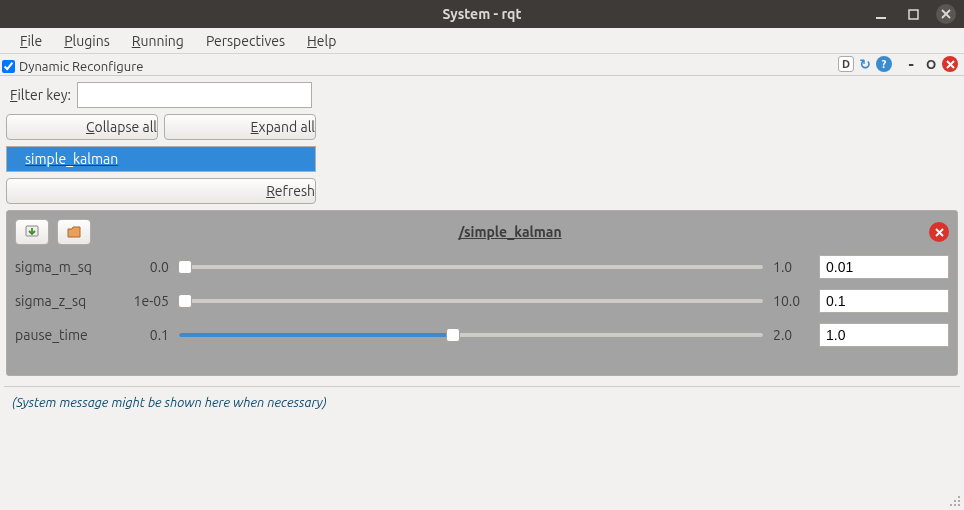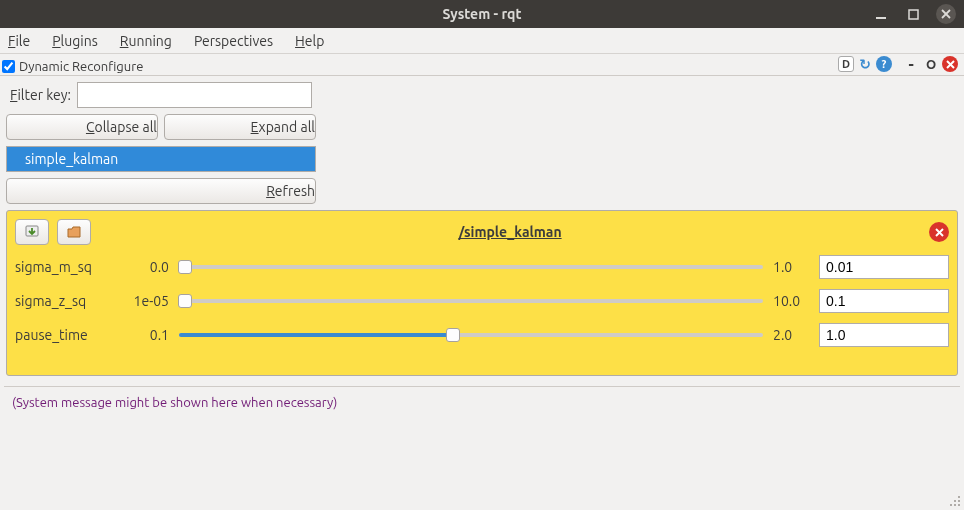--- a/index.html
+++ b/index.html
@@ -48,21 +48,21 @@
     display: flex; align-items: center; justify-content: center;
     font-size: 12px;
   }
   
   .menubar {
     height: 26px;
     background: #f2f1f0;
     border-bottom: 1px solid #d6d3d0;
     display: flex;
     align-items: center;
-    padding: 0 4px;
+    padding: 0 16px;
     gap: 14px;
   }
   .menubar .menu-item {
     font-size: 14px;
     padding: 2px 4px;
     cursor: pointer;
   }
   
   .pluginbar {
     display: flex;
@@ -123,37 +123,38 @@
     height: 26px;
     font-size: 14px;
     display: flex; align-items: center; justify-content: flex-end;
     cursor: pointer;
   }
   .tree {
     flex: 1;
     border: 1px solid #b0aca8;
     background: #84cc16;
     overflow: hidden;
+    text-decoration: underline;
   }
   .tree-item {
     padding: 4px 18px;
     font-size: 14px;
     cursor: pointer;
   }
   .tree-item.selected {
     background: #308ad9;
     color: #fff;
   }
   .refresh-row { }
   
   .right-panel {
     flex: 1;
     border: 1px solid #b0aca8;
     border-radius: 3px;
-    background: #fde047;
+    background: #a3a3a3;
     padding: 8px;
     display: flex;
     flex-direction: column;
     gap: 10px;
     height: 290px;
   }
   .right-header {
     display: flex;
     align-items: center;
     gap: 8px;
@@ -216,21 +217,22 @@
     padding: 0 6px;
     font-size: 14px;
   }
   
   .message-area {
     margin: 10px 4px 0 4px;
     border-top: 1px solid #cfcbc7;
     padding: 8px 8px;
     height: 100px;
     font-size: 13px;
-    color: #701a75;
+    color: #0c4a6e;
+    font-style: italic;
   }
   
   .grip {
     position: absolute;
     right: 2px; bottom: 2px;
     width: 14px; height: 14px;
   }
   .grip span {
     position: absolute;
     width: 2px; height: 2px;

